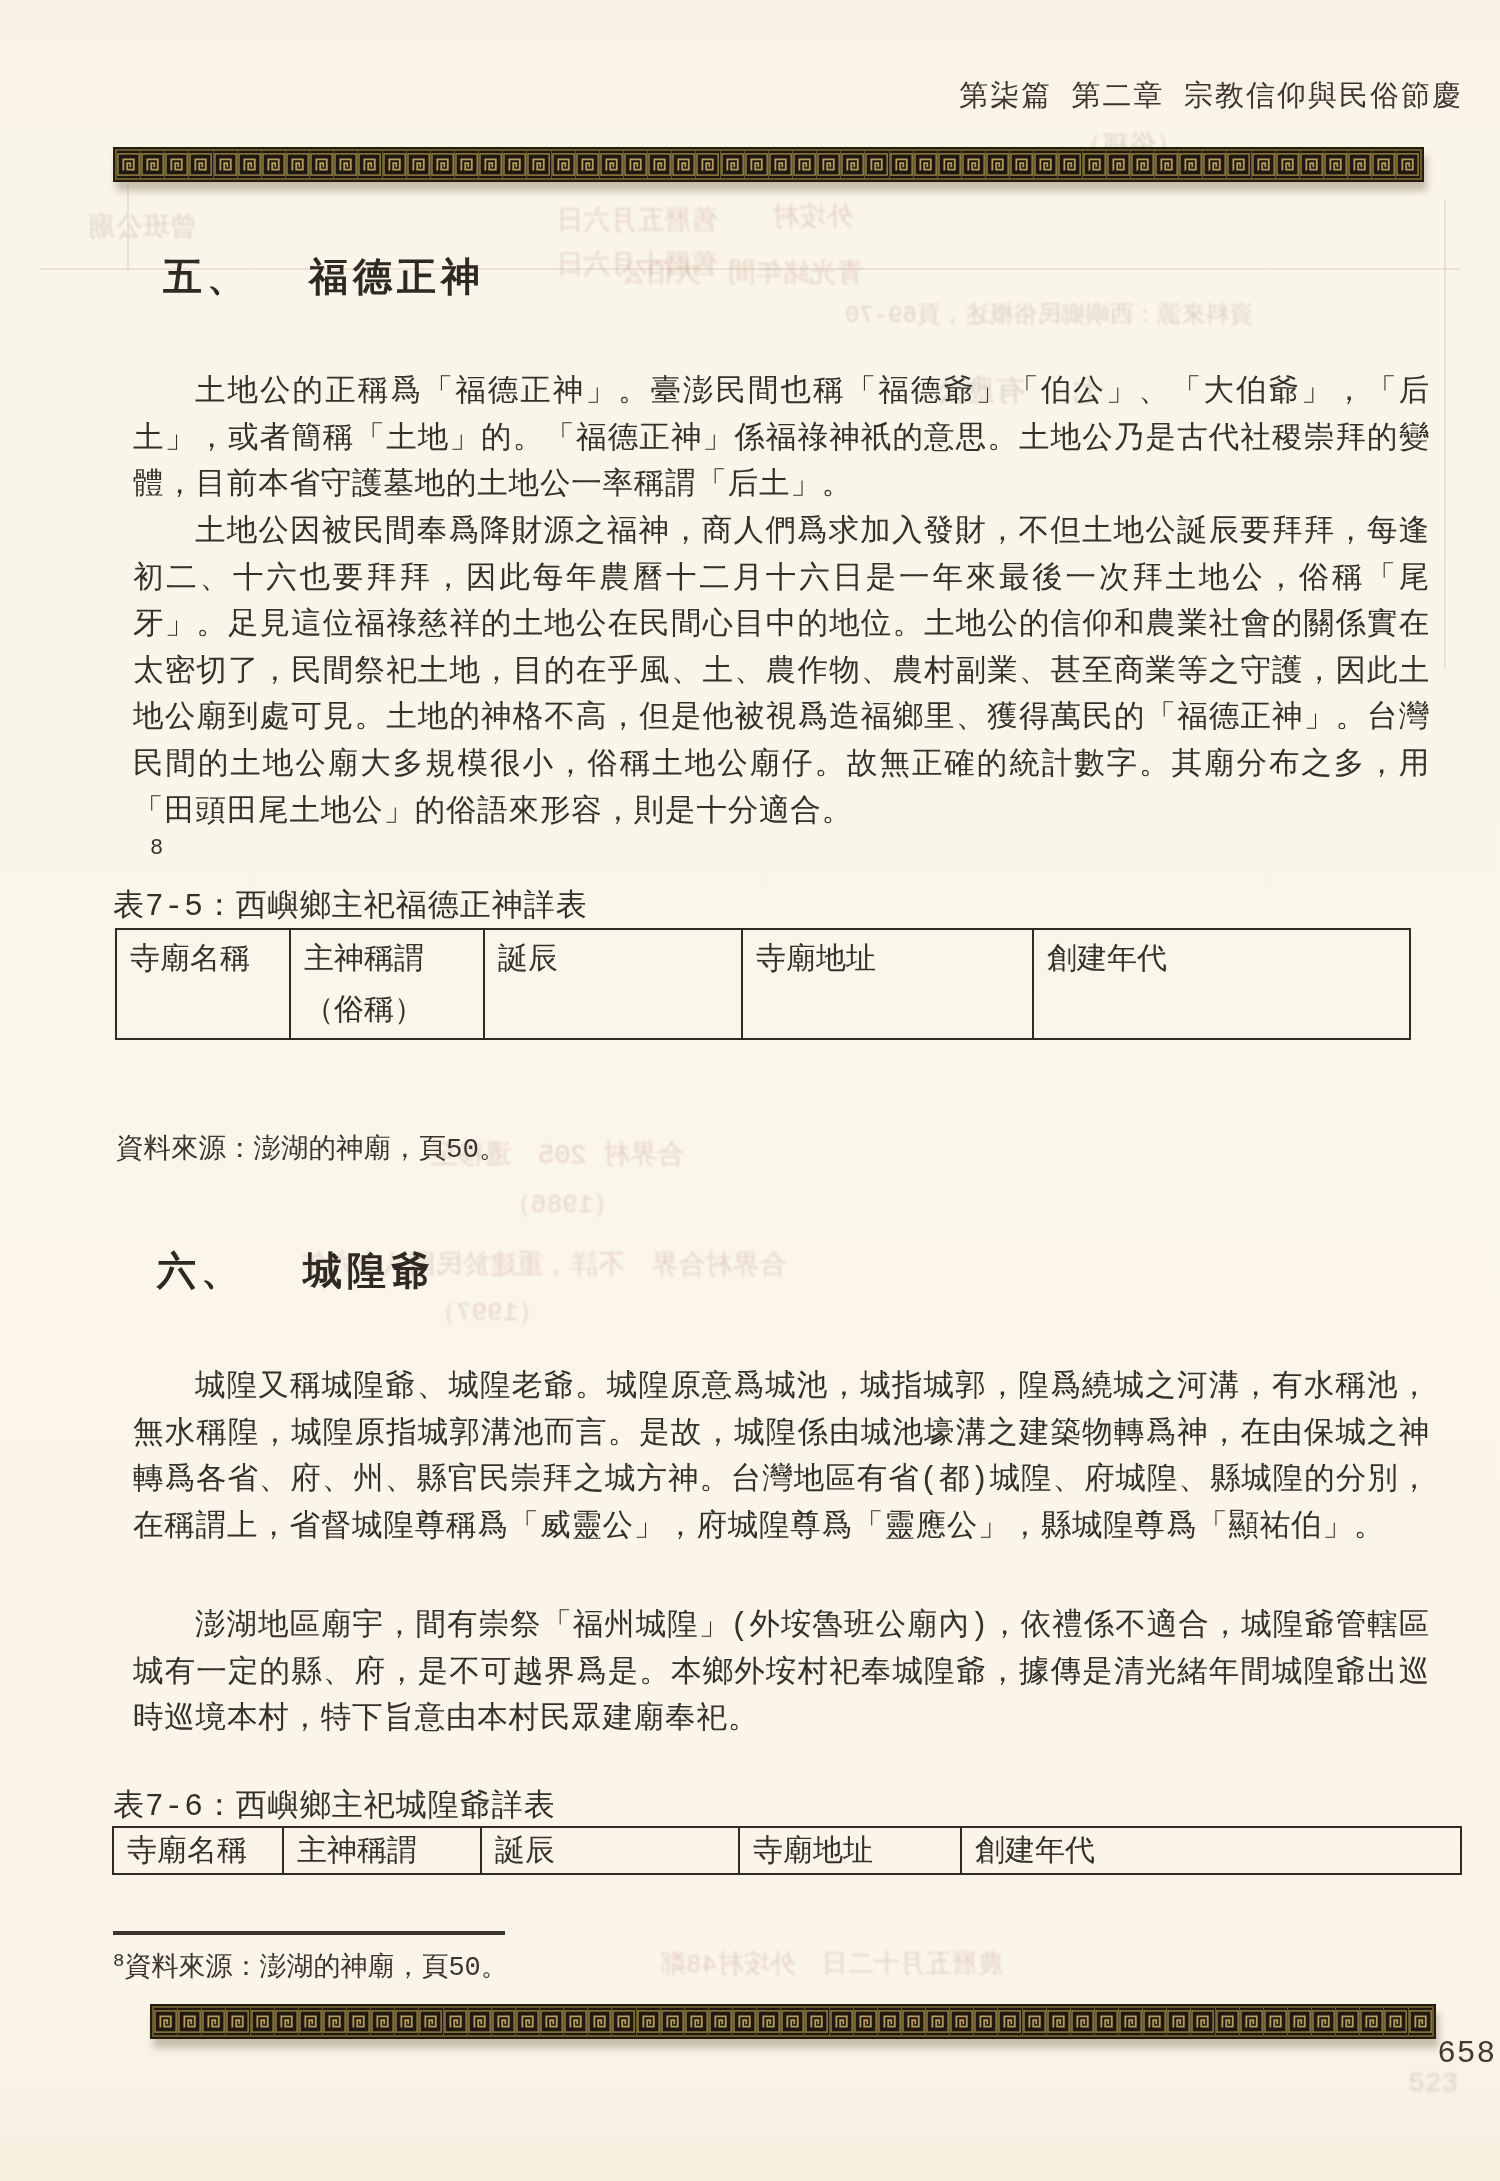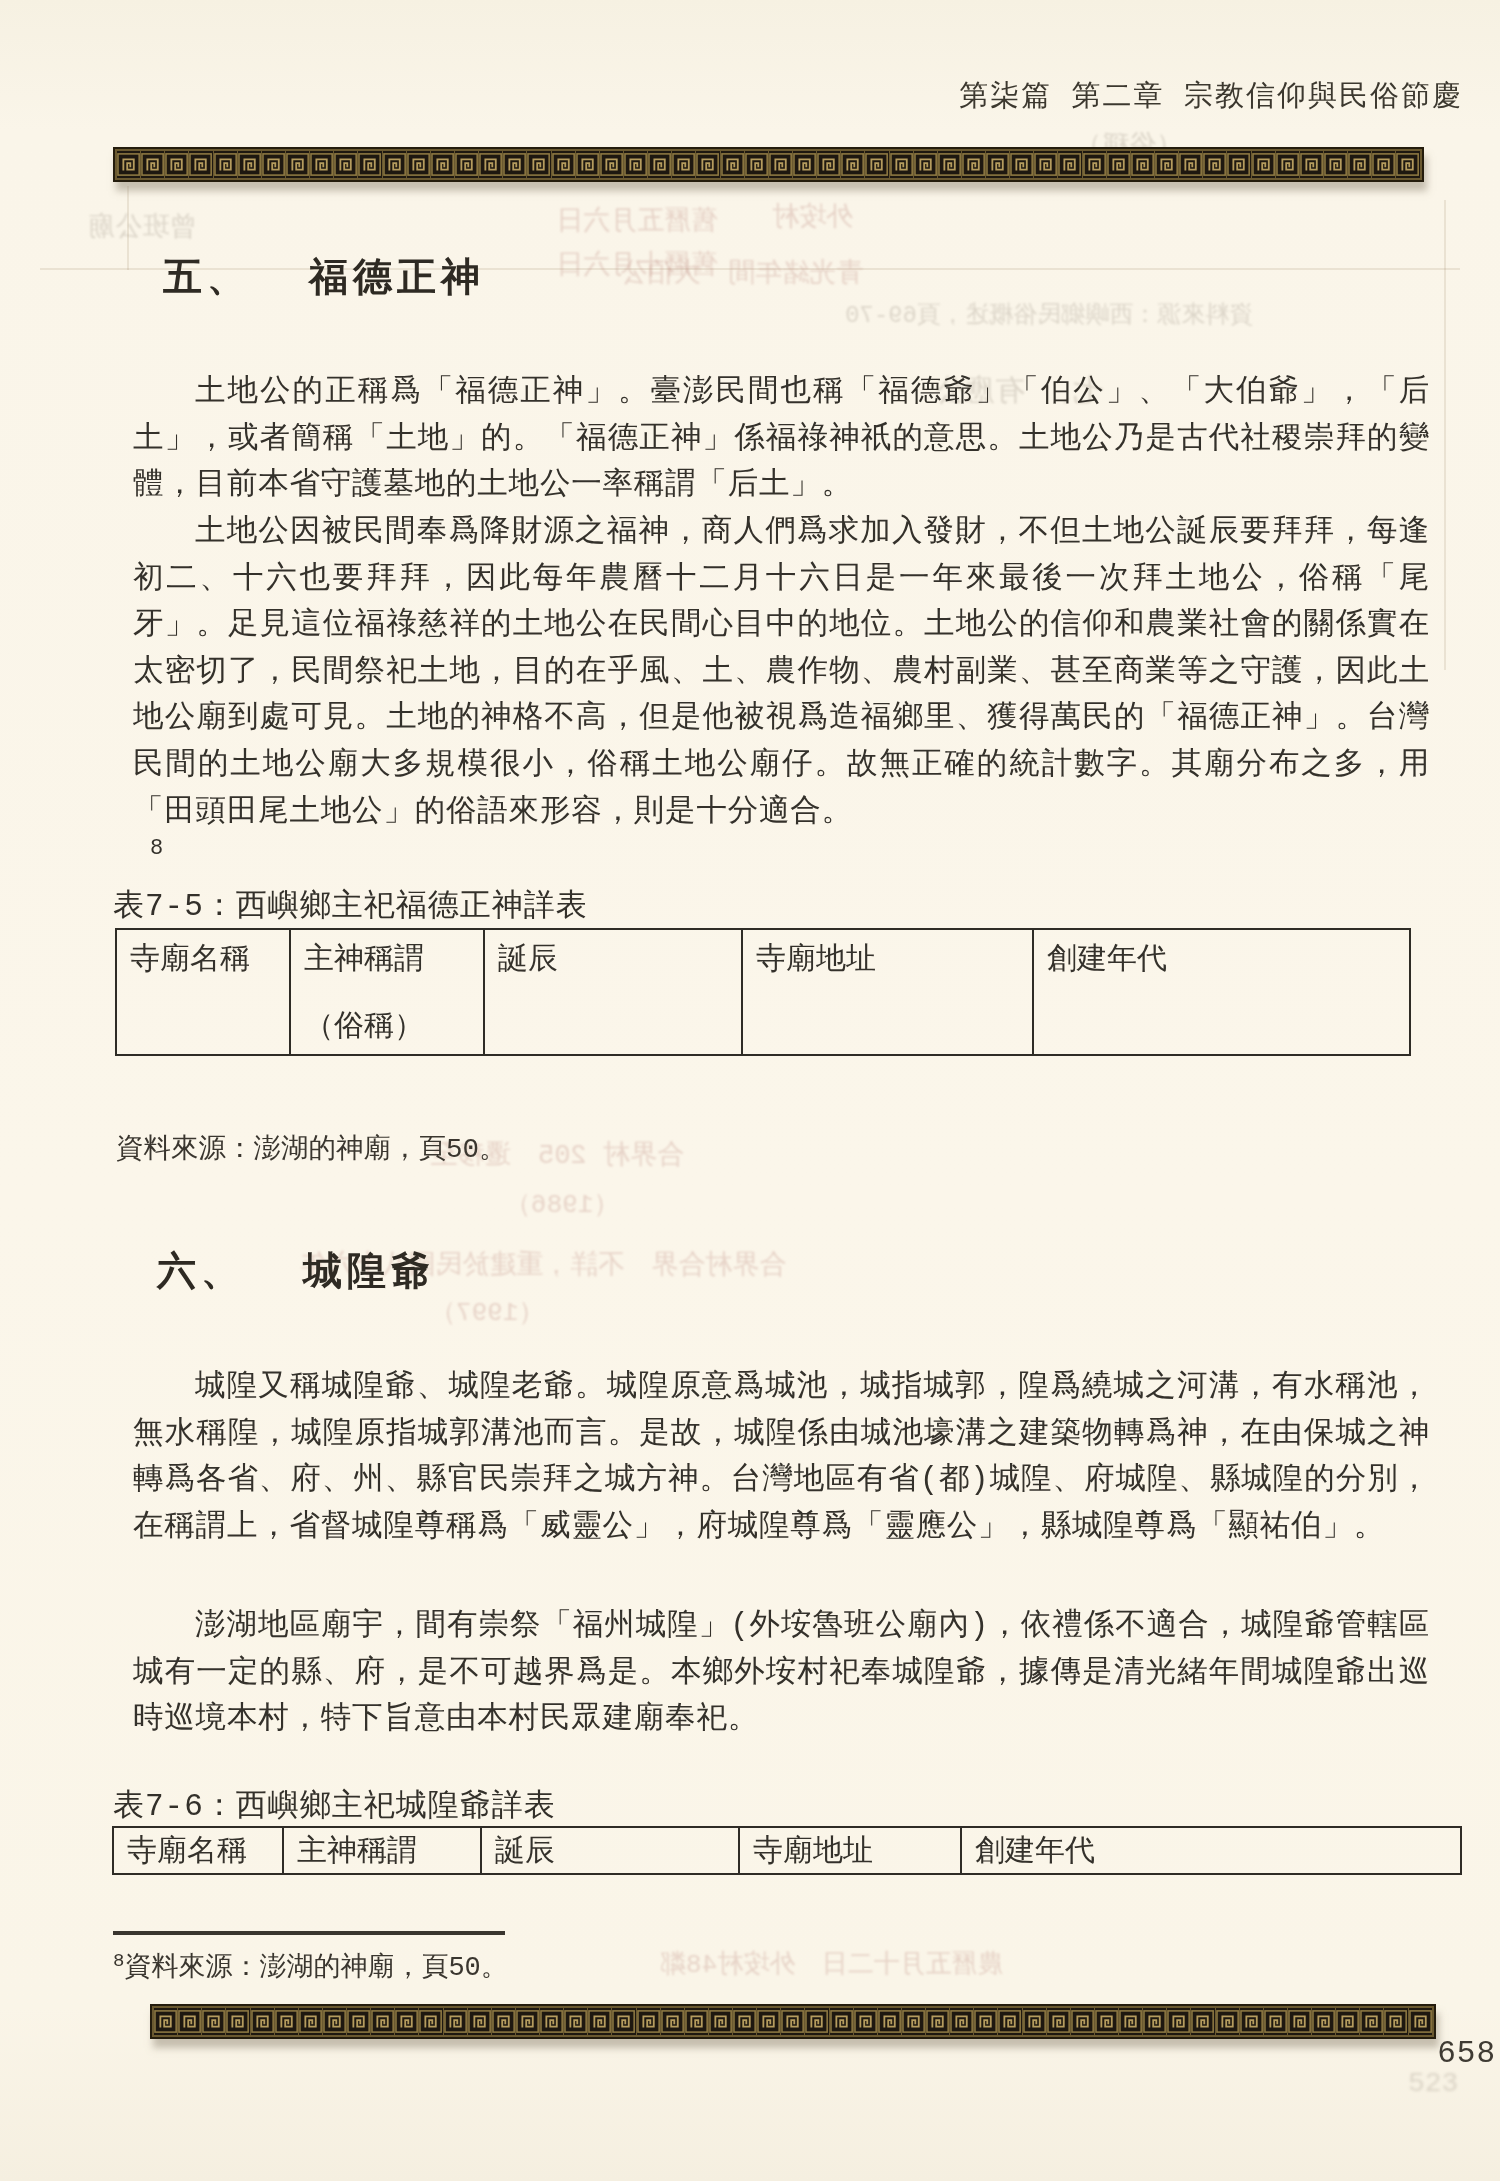--- a/index.html
+++ b/index.html
@@ -32,21 +32,21 @@
 
   .caption{position:absolute;left:113px;font-size:31px;letter-spacing:1px;color:#33302a;white-space:nowrap;}
   #cap75{top:884px;text-align:right;}
   #cap76{top:1784px;}
 
   .tbl{position:absolute;border-collapse:collapse;table-layout:fixed;font-size:30px;color:#34312b;}
   .tbl td{border:2.5px solid #2f2c26;padding:8px 13px;vertical-align:top;overflow:hidden;}
   #tbl75{left:115px;top:928px;width:1296px;}
   #tbl75 tr.hdr{height:98px;}
   #tbl75 tr.bdy{height:96px;}
-  .sub{display:block;margin-top:26px;}
+  .sub{display:block;margin-top:10px;}
   .spread{display:block;letter-spacing:12px;}
   .second{display:block;margin-top:14px;}
   #tbl76{left:112px;top:1826px;width:1350px;}
   #tbl76 tr{height:46px;}
   #tbl76 td{vertical-align:middle;padding:2px 13px;}
 
   .src{position:absolute;left:116px;top:1130px;font-size:27.5px;color:#3a362f;white-space:nowrap;}
 
   .fnrule{position:absolute;left:113px;top:1931px;width:392px;height:4px;background:#3a362f;}
   .footnote{position:absolute;left:113px;top:1948px;font-size:27px;color:#3a362f;white-space:nowrap;}

